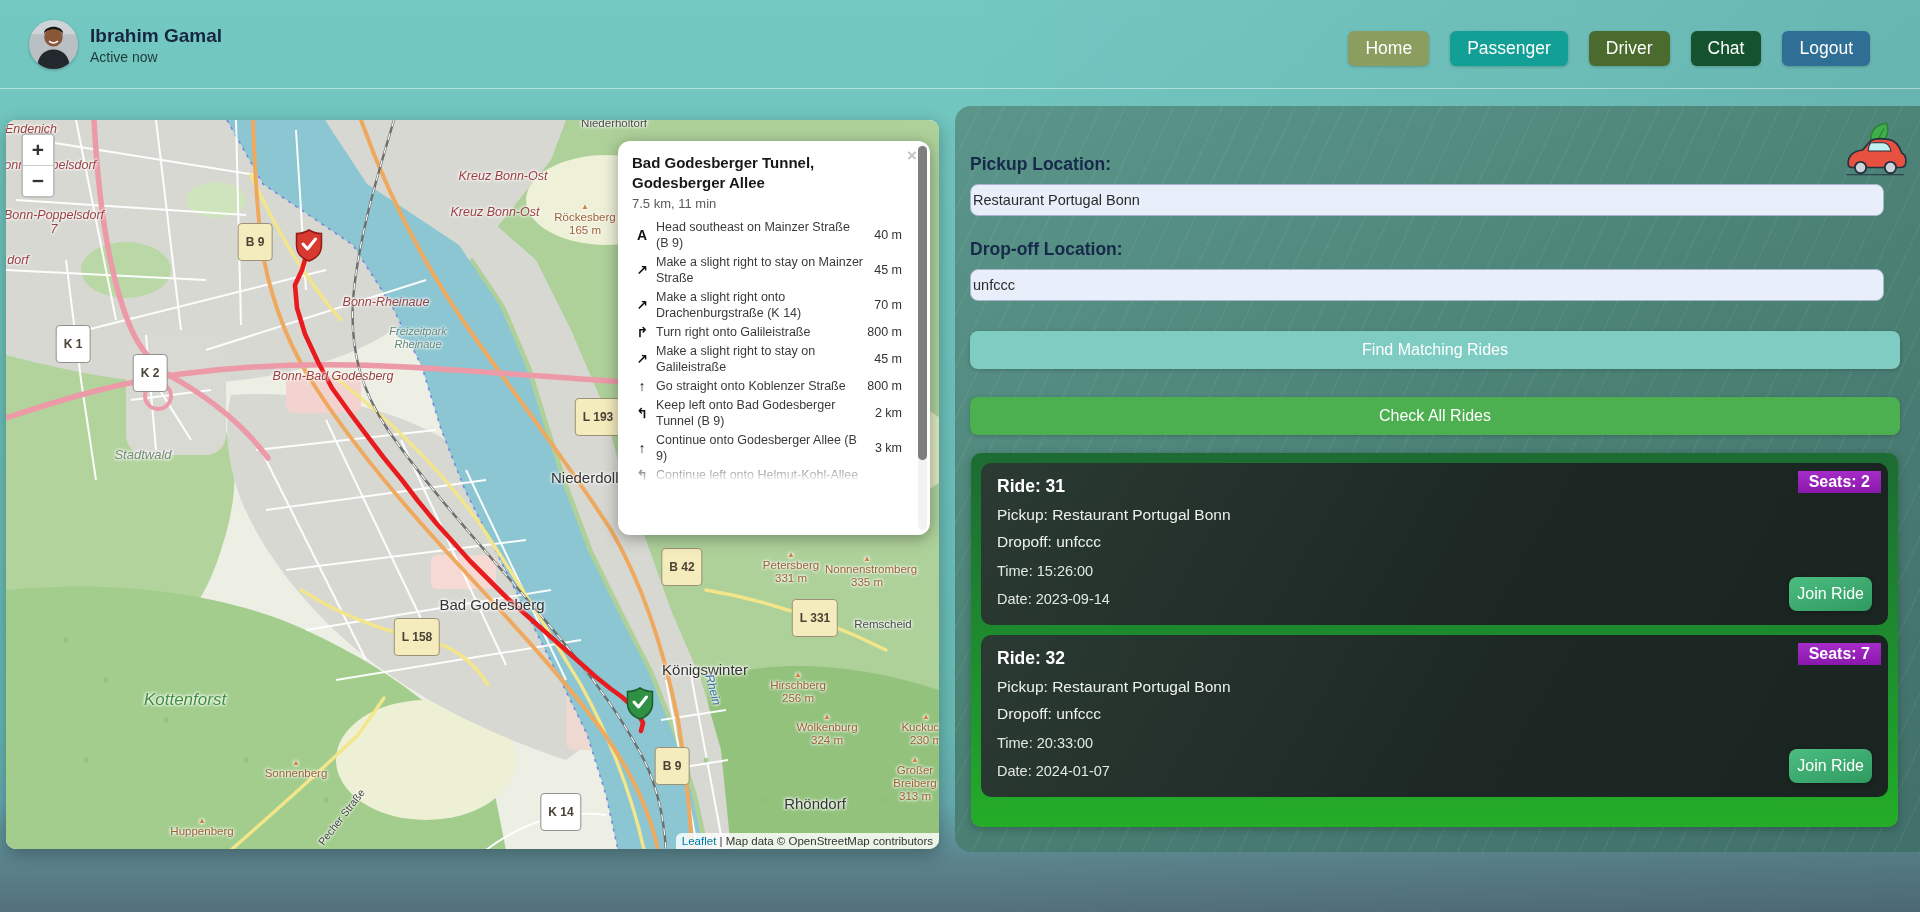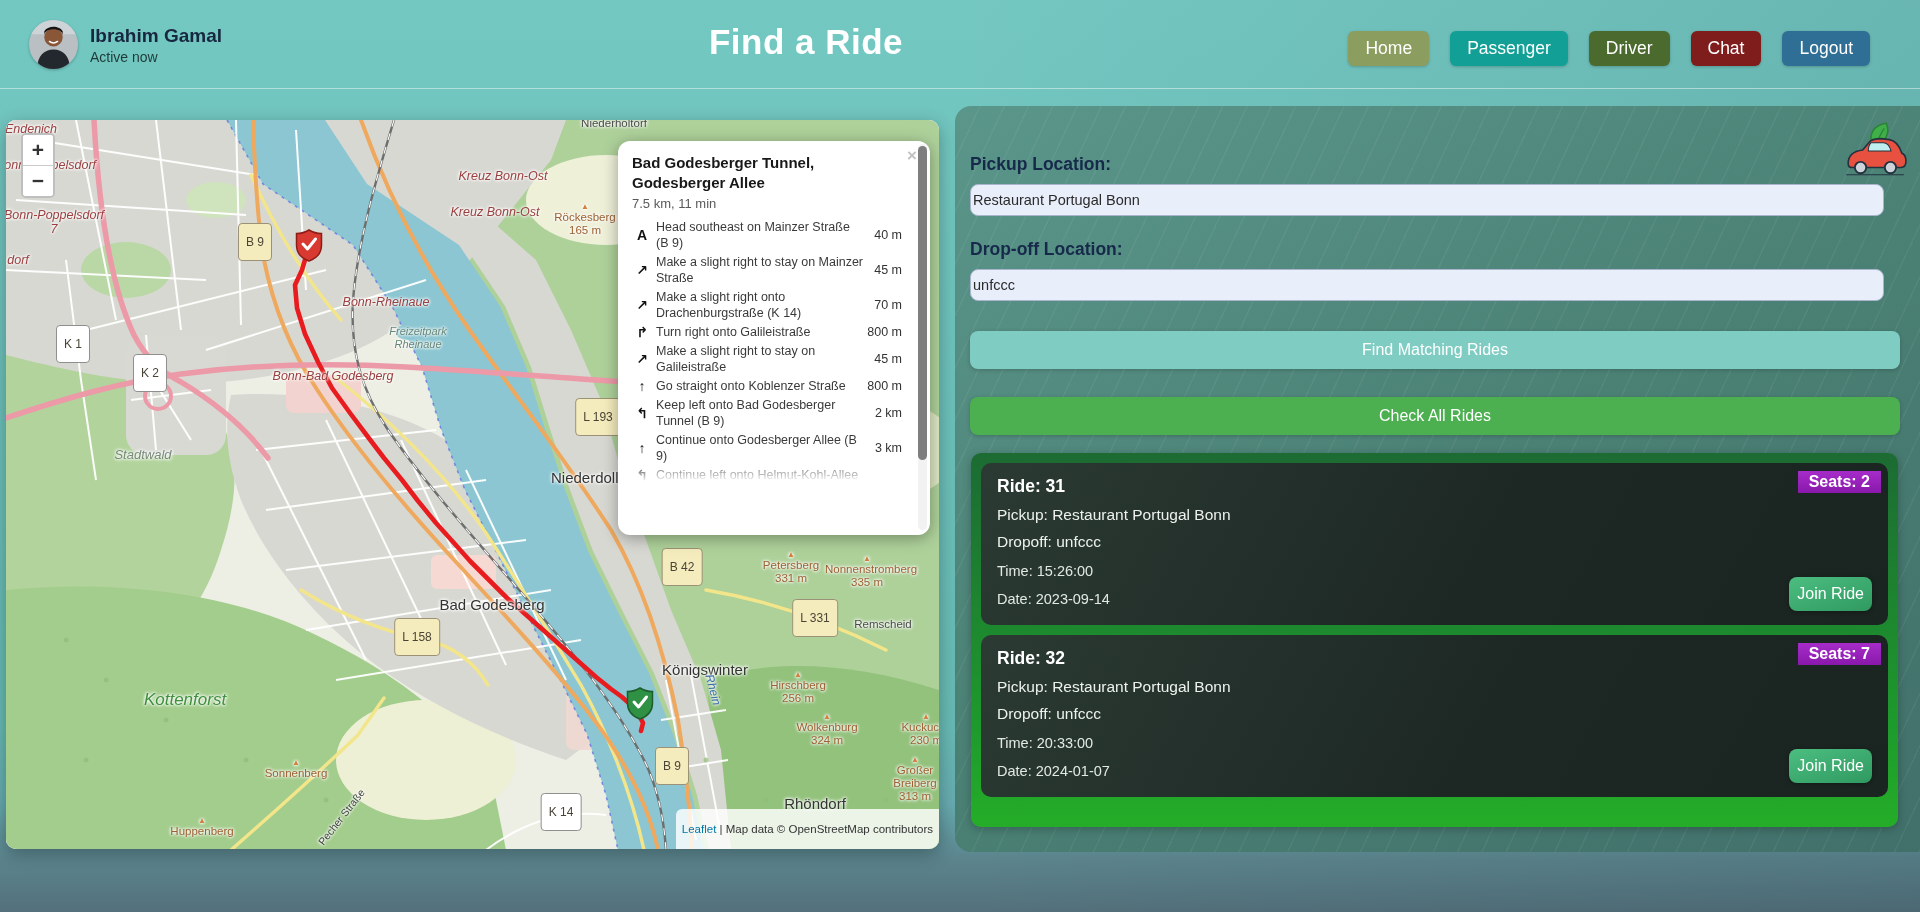--- a/index.html
+++ b/index.html
@@ -37,30 +37,30 @@
   .lb.forest{color:#3f8f3f;font-size:17px;font-style:italic;}
   .lb.wood{color:#78887a;font-size:13px;font-style:italic;}
   .lb.parkl{color:#668778;font-size:11px;font-style:italic;white-space:normal;width:82px;text-align:center;}
   .lb.street{color:#454545;font-size:10.5px;}
   .lb.water{color:#3a6daa;font-size:12px;font-style:italic;}
   .lb.peak{color:#9c6132;font-size:11.5px;text-align:center;}
   .lb.peak::before{content:"▲";display:block;color:#d2803e;font-size:8px;line-height:8px;}
   .lb.w70{white-space:normal;width:70px;}
   .lb.w80{white-space:normal;width:84px;}
   .badge{position:absolute;transform:translate(-50%,-50%);background:#f5ecbe;border:1.5px solid #9b9176;
-    color:#4a4436;font-size:12px;font-weight:400;padding:11px 7px;border-radius:4px;z-index:3;}
+    color:#4a4436;font-size:12px;font-weight:700;padding:11px 7px;border-radius:4px;z-index:3;}
   .badge.k{background:#fff;border-color:#8f8f8f;}
   .marker{position:absolute;z-index:4;width:30px;height:34px;}
   .zoomctl{position:absolute;left:15px;top:13px;z-index:7;background:#fff;border:2px solid rgba(0,0,0,.25);
     border-radius:5px;overflow:hidden;}
   .zbtn{width:30px;height:30px;display:flex;align-items:center;justify-content:center;
     font-size:21px;font-weight:700;color:#333;cursor:pointer;background:#fff;}
   .zbtn:first-child{border-bottom:1px solid #ccc;}
   .attrib{position:absolute;right:0;bottom:0;z-index:6;background:rgba(255,255,255,.82);
-    font-size:11.5px;color:#333;padding:14px 6px;border-top-left-radius:6px;}
+    font-size:11.5px;color:#333;padding:2px 6px;border-top-left-radius:6px;}
   .leaflet-link{color:#0078a8;}
   
   .popup{position:absolute;left:612px;top:21px;width:312px;height:394px;background:#fff;z-index:8;
     border-radius:12px;box-shadow:0 3px 16px rgba(0,0,0,.35);padding:12px 28px 6px 14px;box-sizing:border-box;overflow:hidden;}
   .close{position:absolute;top:5px;right:13px;color:#c2c2c2;font-size:17px;font-weight:700;cursor:pointer;z-index:2;}
   .r-name{font-size:15px;font-weight:700;color:#181818;line-height:1.3;width:258px;}
   .r-sum{font-size:13px;color:#5a5a5a;margin:4px 0 6px;}
   .steps{position:relative;}
   .step{display:grid;grid-template-columns:20px 1fr auto;column-gap:4px;align-items:center;
     font-size:12.5px;color:#383838;line-height:16px;padding:1.5px 0;}
@@ -113,30 +113,29 @@
         <circle cx="24" cy="17" r="9" fill="#8a5638"></circle>
         <path d="M15,15 C15,7 33,7 33,15 L33,11 C30,5 18,5 15,11 Z" fill="#141414"></path>
         <path d="M20,21 q4,3 8,0" stroke="#fff" stroke-width="1.4" fill="none" stroke-linecap="round"></path>
       </svg>
     </div>
     <div>
       <div class="user-name">Ibrahim Gamal</div>
       <div class="user-status">Active now</div>
     </div>
   </div>
-  <h1 class="title">Find a Ride</h1>
   <nav class="nav">
 
       <button class="nav-btn" style="background: rgb(140, 157, 96);">Home</button>
 
       <button class="nav-btn" style="background: rgb(18, 160, 150);">Passenger</button>
 
       <button class="nav-btn" style="background: rgb(75, 106, 46);">Driver</button>
 
-      <button class="nav-btn" style="background: #7f1d1d;">Chat</button>
+      <button class="nav-btn" style="background: #14532d;">Chat</button>
 
       <button class="nav-btn" style="background: rgb(47, 111, 149);">Logout</button>
     </nav>
 </header>
 
 <div class="map">
   <svg class="base" viewBox="0 0 933 729" width="933" height="729" preserveAspectRatio="none">
     <rect width="933" height="729" fill="#edeee4"></rect>
 
     <path d="M0,225 C80,240 160,255 200,285 C235,315 235,370 215,430 C200,480 170,520 120,560 L0,600 Z" fill="#b2d49c"></path>

